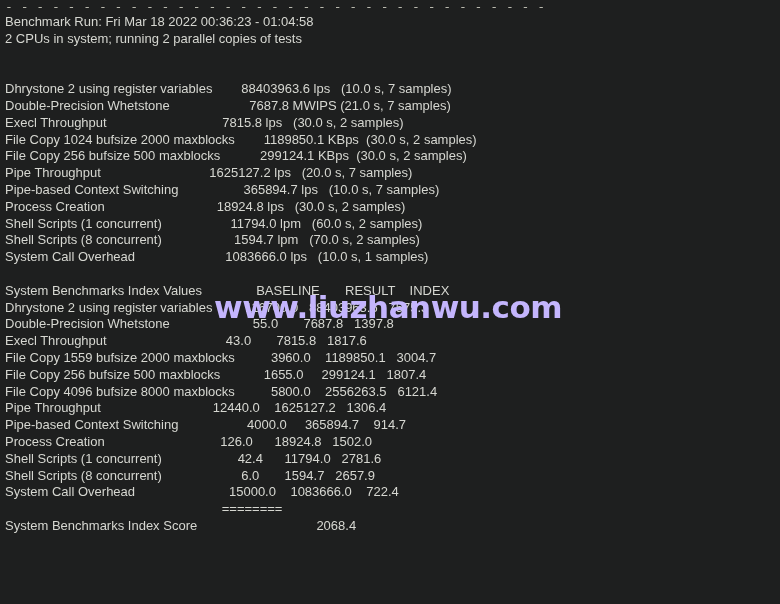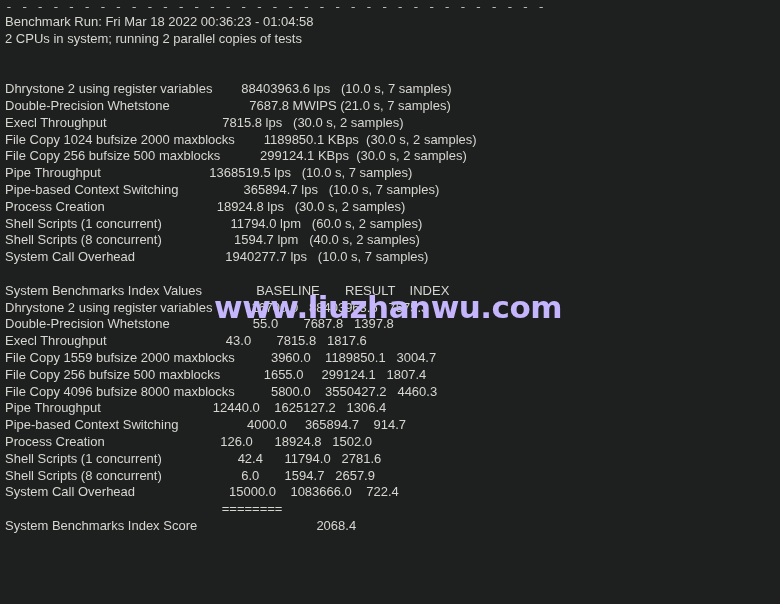--- a/index.html
+++ b/index.html
@@ -61,36 +61,36 @@
   <div class="line">2 CPUs in system; running 2 parallel copies of tests</div>
 
   <div class="line blank">&nbsp;</div>
   <div class="line blank">&nbsp;</div>
 
   <div class="line">Dhrystone 2 using register variables        88403963.6 lps   (10.0 s, 7 samples)</div>
   <div class="line">Double-Precision Whetstone                      7687.8 MWIPS (21.0 s, 7 samples)</div>
   <div class="line">Execl Throughput                                7815.8 lps   (30.0 s, 2 samples)</div>
   <div class="line">File Copy 1024 bufsize 2000 maxblocks        1189850.1 KBps  (30.0 s, 2 samples)</div>
   <div class="line">File Copy 256 bufsize 500 maxblocks           299124.1 KBps  (30.0 s, 2 samples)</div>
-  <div class="line">Pipe Throughput                              1368519.5 lps   (10.0 s, 7 samples)</div>
+  <div class="line">Pipe Throughput                              1625127.2 lps   (20.0 s, 7 samples)</div>
   <div class="line">Pipe-based Context Switching                  365894.7 lps   (10.0 s, 7 samples)</div>
   <div class="line">Process Creation                               18924.8 lps   (30.0 s, 2 samples)</div>
   <div class="line">Shell Scripts (1 concurrent)                   11794.0 lpm   (60.0 s, 2 samples)</div>
-  <div class="line">Shell Scripts (8 concurrent)                    1594.7 lpm   (40.0 s, 2 samples)</div>
-  <div class="line">System Call Overhead                         1940277.7 lps   (10.0 s, 7 samples)</div>
+  <div class="line">Shell Scripts (8 concurrent)                    1594.7 lpm   (70.0 s, 2 samples)</div>
+  <div class="line">System Call Overhead                         1083666.0 lps   (10.0 s, 1 samples)</div>
 
   <div class="line blank">&nbsp;</div>
 
   <div class="line">System Benchmarks Index Values               BASELINE       RESULT    INDEX</div>
   <div class="line">Dhrystone 2 using register variables         116700.0   88403963.6   7575.3</div>
   <div class="line">Double-Precision Whetstone                       55.0       7687.8   1397.8</div>
   <div class="line">Execl Throughput                                 43.0       7815.8   1817.6</div>
   <div class="line">File Copy 1559 bufsize 2000 maxblocks          3960.0    1189850.1   3004.7</div>
   <div class="line">File Copy 256 bufsize 500 maxblocks            1655.0     299124.1   1807.4</div>
-  <div class="line">File Copy 4096 bufsize 8000 maxblocks          5800.0    3550427.2   4460.3</div>
+  <div class="line">File Copy 4096 bufsize 8000 maxblocks          5800.0    2556263.5   6121.4</div>
   <div class="line">Pipe Throughput                               12440.0    1625127.2   1306.4</div>
   <div class="line">Pipe-based Context Switching                   4000.0     365894.7    914.7</div>
   <div class="line">Process Creation                                126.0      18924.8   1502.0</div>
   <div class="line">Shell Scripts (1 concurrent)                     42.4      11794.0   2781.6</div>
   <div class="line">Shell Scripts (8 concurrent)                      6.0       1594.7   2657.9</div>
   <div class="line">System Call Overhead                          15000.0    1083666.0    722.4</div>
 
   <div class="line">                                                            ========</div>
   <div class="line">System Benchmarks Index Score                                 2068.4</div>
 

